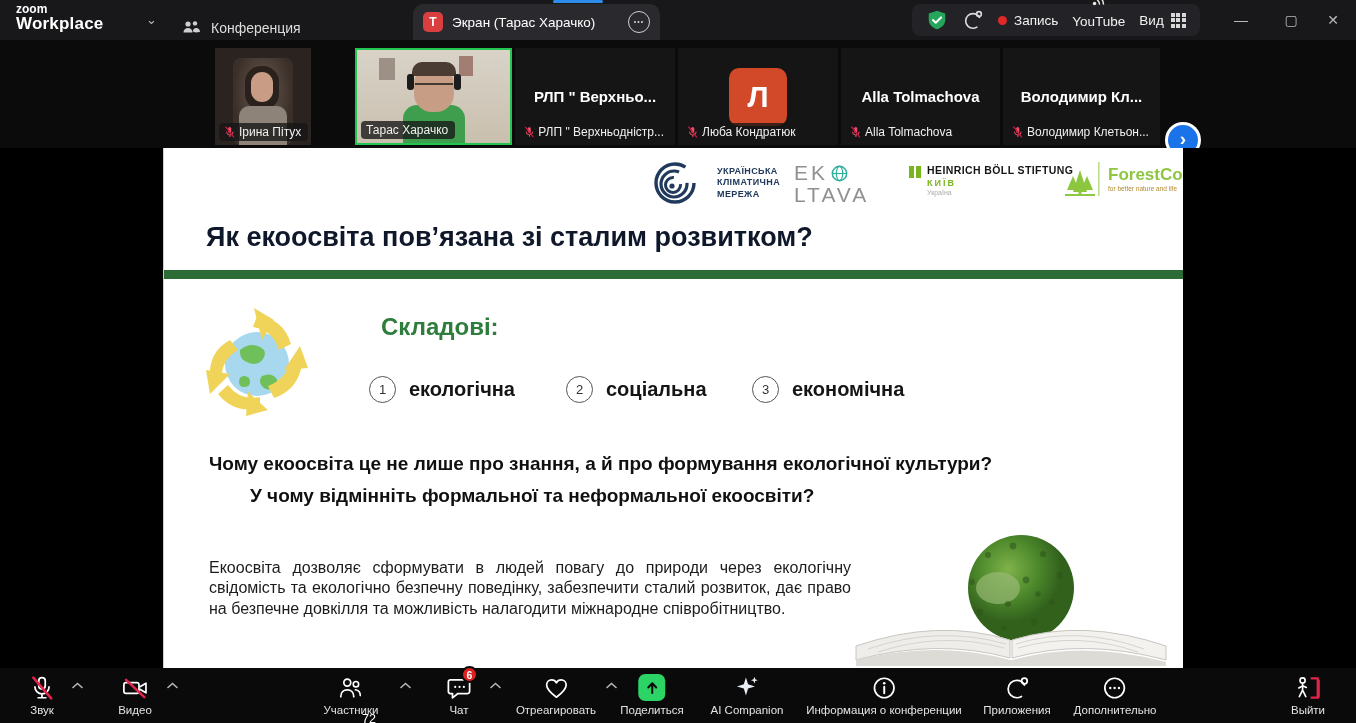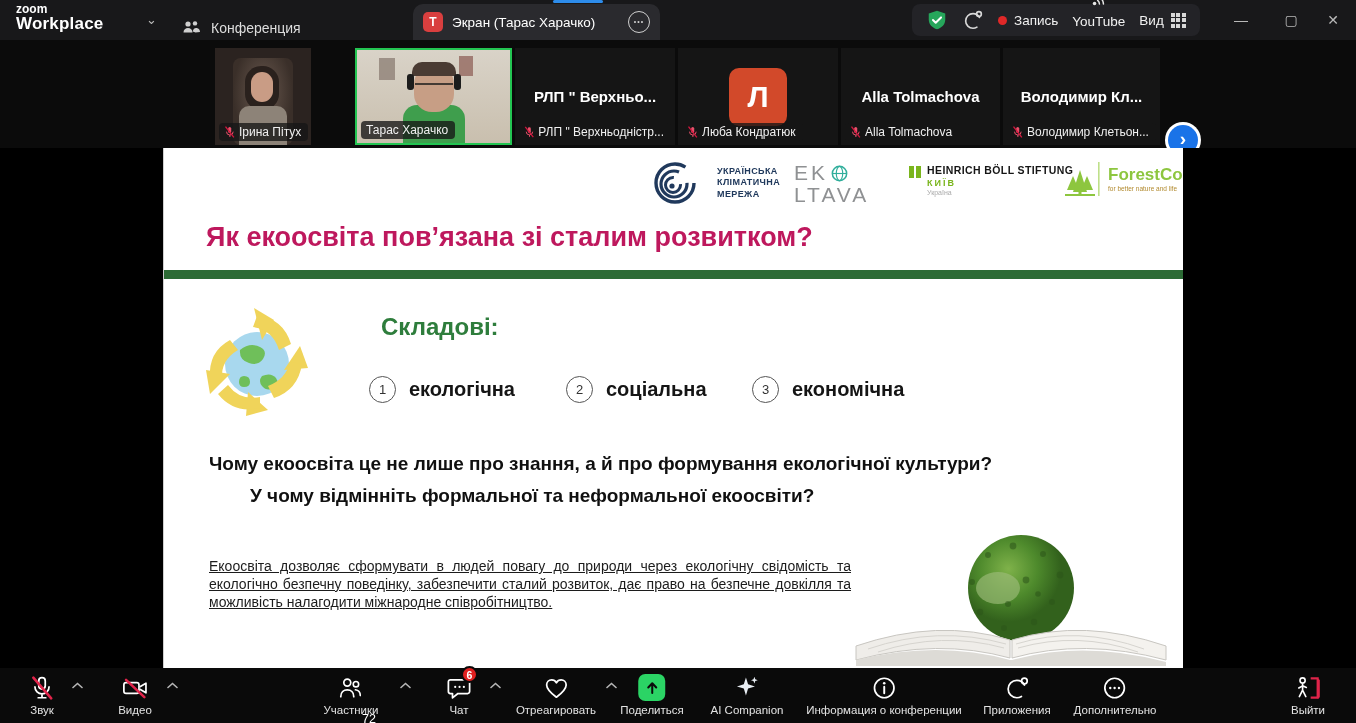--- a/index.html
+++ b/index.html
@@ -57,30 +57,30 @@
   .logo-eko { position:absolute; left:630px; top:6px; color:#8f9193; font-size:21px; letter-spacing:3px; line-height:1.05; }
   .logo-boell { position:absolute; left:745px; top:8px; display:flex; gap:6px; }
   .boell-bars { display:flex; gap:2px; padding-top:2px; }
   .boell-bars i { width:5px; height:12px; background:#7ab51d; }
   .boell-t1 { font-size:10.5px; font-weight:bold; color:#151515; letter-spacing:.4px; }
   .boell-t2 { font-size:9px; font-weight:bold; color:#7ab51d; letter-spacing:2px; margin-top:2px;}
   .boell-t3 { font-size:7px; color:#aaa; margin-top:1px;}
   .logo-forest { position:absolute; left:893px; top:4px; display:flex; gap:7px; align-items:center; }
   .forest-name { font-size:17px; font-weight:bold; color:#8dc63f; line-height:1; }
   .forest-tag { font-size:6.5px; color:#b28a2e; margin-top:2px; }
-  .slide-title { position:absolute; left:42px; top:74px; font-size:27px; font-weight:bold; color:#be185d; white-space:nowrap; }
+  .slide-title { position:absolute; left:42px; top:74px; font-size:27px; font-weight:bold; color:#0f172a; white-space:nowrap; }
   .divider { position:absolute; left:0; top:122px; width:1020px; height:9px; background:#2c6b35; }
   .comp-head { position:absolute; left:217px; top:165px; font-size:24px; font-weight:bold; color:#2e7d3c; }
   .comp-item { position:absolute; top:228px; display:flex; align-items:center; gap:13px; }
   .comp-circle { width:27px; height:27px; border-radius:50%; border:1.6px solid #555; color:#333; font-size:13px;
                  display:flex; align-items:center; justify-content:center; }
   .comp-label { font-size:20px; font-weight:bold; color:#151515; }
   .q { position:absolute; left:45px; font-size:19px; font-weight:bold; color:#101010; white-space:nowrap; }
-  .para { position:absolute; left:45px; top:410px; width:642px; font-size:14px; color:#1c1c1c;
-          text-align:justify; line-height:1.28;text-decoration:underline; }
+  .para { position:absolute; left:45px; top:410px; width:642px; font-size:16px; color:#1c1c1c;
+          text-align:justify; line-height:1.28; }
   .bookimg { position:absolute; right:0; bottom:0; }
 
   
   #toolbar { position:absolute; left:0; top:668px; width:1356px; height:55px; background:#0a0a0a; }
   .tool { position:absolute; top:5px; transform:translateX(-50%); display:flex; flex-direction:column;
           align-items:center; color:#e8e8e8; }
   .tool .ic { height:28px; display:flex; align-items:flex-end; justify-content:center; position:relative; }
   .tool .lbl { font-size:11.5px; margin-top:3px; white-space:nowrap; color:#e3e3e3; }
   .tool-chev { position:absolute; top:14px; color:#b5b5b5; }
   .count { position:absolute; left:24px; top:-2px; font-size:12.5px; color:#fff;margin-top:41px; }

